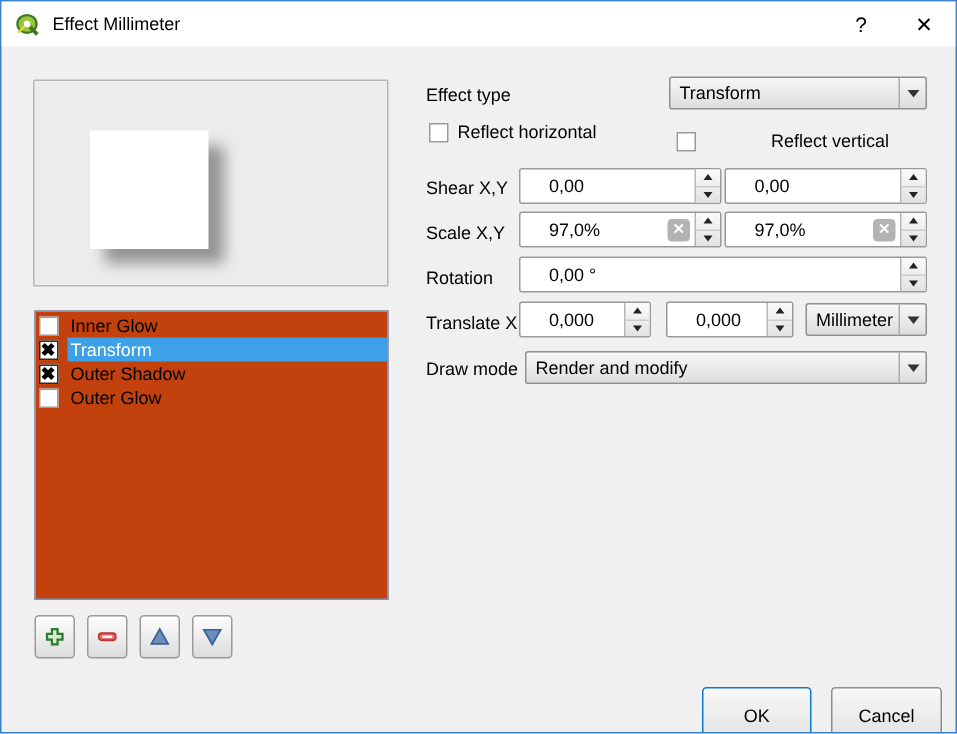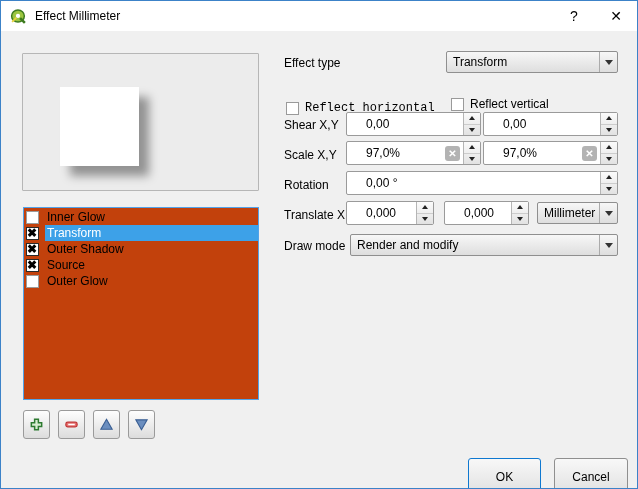--- a/index.html
+++ b/index.html
@@ -88,24 +88,20 @@
     </div>
     <div class="row selected">
       <span class="cbx checked"></span>
       <span class="row-label">Transform</span>
     </div>
     <div class="row">
       <span class="cbx checked"></span>
       <span class="row-label">Outer Shadow</span>
     </div>
     <div class="row">
-      <span class="cbx checked"></span>
-      <span class="row-label">Source</span>
-    </div>
-    <div class="row">
       <span class="cbx"></span>
       <span class="row-label">Outer Glow</span>
     </div>
   </div>
 
   <div class="abs sbtn" style="left:22px;top:409px;">
     <svg width="15" height="15" viewBox="0 0 16 16">
       <path d="M6 2.5h4v3.5h3.5v4H10v3.5H6V10H2.5V6H6z" fill="#d7ecd0" stroke="#2d7a30" stroke-width="1.6"></path>
     </svg>
   </div>
@@ -127,25 +123,25 @@
   </div>
 
   <span class="flabel" style="top:55px;">Effect type</span>
   <div class="combo" style="left:445px;top:50px;width:172px;">
     <span class="combo-text">Transform</span>
     <span class="combo-arrow">
         <i class="tri-down"></i>
       </span>
   </div>
 
-  <div class="refcb" style="left:285px;top:100px;font-family:Liberation Mono, monospace;">
+  <div class="refcb" style="left:285px;top:80px;">
     <span class="refbox"></span>
     <span class="reflabel">Reflect horizontal</span>
   </div>
-  <div class="refcb" style="left:450px;top:96px;">
+  <div class="refcb" style="left:450px;top:86px;gap:44px;">
     <span class="refbox"></span>
     <span class="reflabel">Reflect vertical</span>
   </div>
 
   <span class="flabel" style="top:117px;">Shear X,Y</span>
   <div class="spin" style="left:345px;top:111px;width:135px;">
     <span class="spin-text">0,00</span>
     <span class="spin-arrows">
       <span class="spin-up">
           <i class="tri-up-s"></i>

